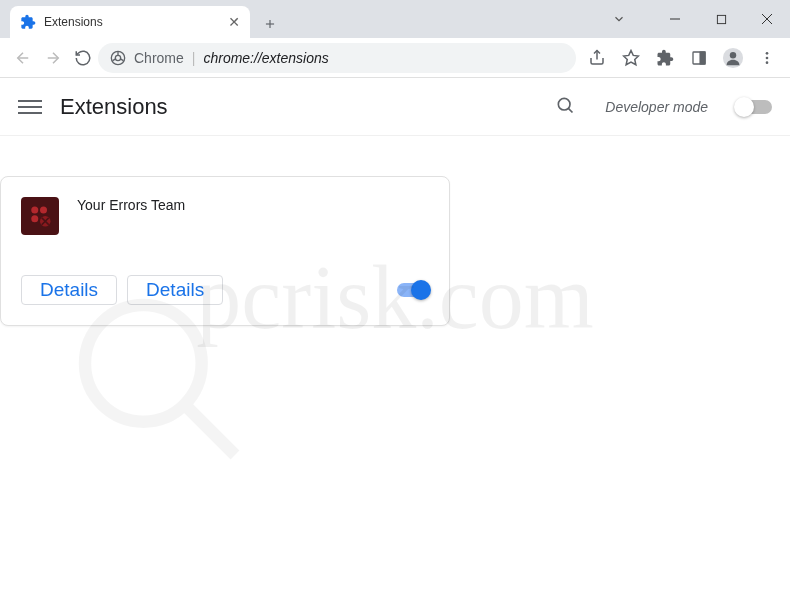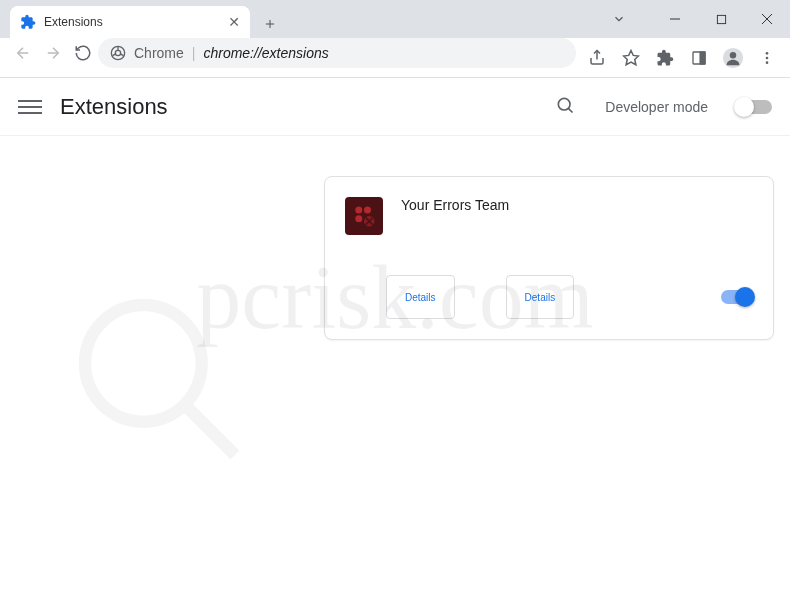--- a/index.html
+++ b/index.html
@@ -12,51 +12,51 @@
 
 
 .tabbar { height: 38px; background: #dee1e6; display: flex; align-items: flex-end; padding-left: 10px; padding-top: 6px; }
 .tab { background: #fff; height: 32px; width: 240px; border-radius: 8px 8px 0 0; display: flex; align-items: center; padding: 0 10px; gap: 8px; font-size: 12px; color: #333; position: relative; }
 .tab-icon { width: 16px; height: 16px; display: flex; align-items: center; justify-content: center; }
 .tab-title { flex: 1; }
 .tab-close { color: #666; font-size: 14px; }
 .newtab { width: 28px; height: 28px; display: flex; align-items: center; justify-content: center; margin-left: 6px; color: #555; border-radius: 50%; }
 
 
-.addrbar { height: 40px; background: #fff; border-bottom: 1px solid #e0e0e0; display: flex; padding: 0 8px; }
+.addrbar { height: 40px; background: #fff; border-bottom: 1px solid #e0e0e0; display: flex; align-items: center; padding: 0 8px; }
 .nav-btn { width: 30px; height: 30px; display: flex; align-items: center; justify-content: center; color: #5f6368; border-radius: 50%; }
 .nav-btn.disabled { color: #bbb; }
 .omnibox { flex: 1; height: 30px; background: #f1f3f4; border-radius: 15px; display: flex; align-items: center; padding: 0 12px; gap: 8px; font-size: 14px; color: #5f6368; }
 .omni-prefix { color: #5f6368; }
 .omni-divider { color: #bbb; }
 .omni-url { color: #202124; font-style: italic; }
 .toolbar-icons { display: flex; align-items: center; gap: 4px; margin-left: 6px; }
 .tb-btn { width: 30px; height: 30px; display: flex; align-items: center; justify-content: center; color: #5f6368; border-radius: 50%; }
 
 
 .page-header { height: 58px; display: flex; align-items: center; padding: 0 18px; gap: 18px; border-bottom: 1px solid #f0f0f0; }
 .hamburger { width: 24px; height: 24px; display: flex; flex-direction: column; justify-content: center; gap: 4px; }
 .hamburger span { height: 2px; background: #5f6368; }
 .page-title { font-size: 22px; font-weight: 500; color: #202124; }
 .header-spacer { flex: 1; }
 .search-btn { color: #5f6368; margin-right: 12px; }
-.dev-label { font-size: 14px; color: #5f6368; margin-right: 10px; }
+.dev-label { font-size: 14px; color: #5f6368; margin-right: 10px; font-style: italic; }
 .toggle-off { width: 36px; height: 14px; background: #bdbdbd; border-radius: 7px; position: relative; }
 .toggle-off::after { content: ''; position: absolute; left: -2px; top: -3px; width: 20px; height: 20px; background: #fff; border-radius: 50%; box-shadow: 0 1px 3px rgba(0,0,0,0.3); }
 
 
-.content { padding: 40px 16px 0 0; display: flex; justify-content: flex-end; }
+.content { padding: 40px 8px 0 0; display: flex; justify-content: flex-start; }
 .ext-card { width: 450px; background: #fff; border: 1px solid #e0e0e0; border-radius: 8px; padding: 20px; box-shadow: 0 1px 2px rgba(0,0,0,0.05); }
 .card-top { display: flex; gap: 18px; }
 .ext-icon { width: 38px; height: 38px; background: #4a1215; border-radius: 4px; display: flex; align-items: center; justify-content: center; flex-shrink: 0; }
 .ext-info { flex: 1; }
 .ext-name { font-size: 14px; color: #202124; margin-bottom: 6px; }
 .ext-desc { font-size: 13px; color: #5f6368; line-height: 1.5; }
 .card-bottom { display: flex; align-items: center; gap: 10px; margin-top: 40px; }
-.card-btn { height: 44px; padding: 0 18px; border: 1px solid #dadce0; border-radius: 4px; background: #fff; color: #1a73e8; font-size: 10px; display: flex; align-items: center; cursor: pointer; margin-left: 41px; }
+.card-btn { height: 30px; padding: 0 18px; border: 1px solid #dadce0; border-radius: 4px; background: #fff; color: #1a73e8; font-size: 19px; display: flex; align-items: center; cursor: pointer; }
 .card-spacer { flex: 1; }
 .toggle-on { width: 32px; height: 14px; background: #8ab4f8; border-radius: 7px; position: relative; }
 .toggle-on::after { content: ''; position: absolute; right: -2px; top: -3px; width: 20px; height: 20px; background: #1a73e8; border-radius: 50%; box-shadow: 0 1px 3px rgba(0,0,0,0.3); }
 
 
 .watermark { position: absolute; top: 50%; left: 50%; transform: translate(-50%, -50%); font-size: 90px; font-weight: 400; color: rgba(0,0,0,0.06); pointer-events: none; white-space: nowrap; font-family: Georgia, serif; text-align: right; }
 .watermark-icon { position: absolute; top: 280px; left: 60px; opacity: 0.04; pointer-events: none; }
 </style>
 </head>
 <body>

